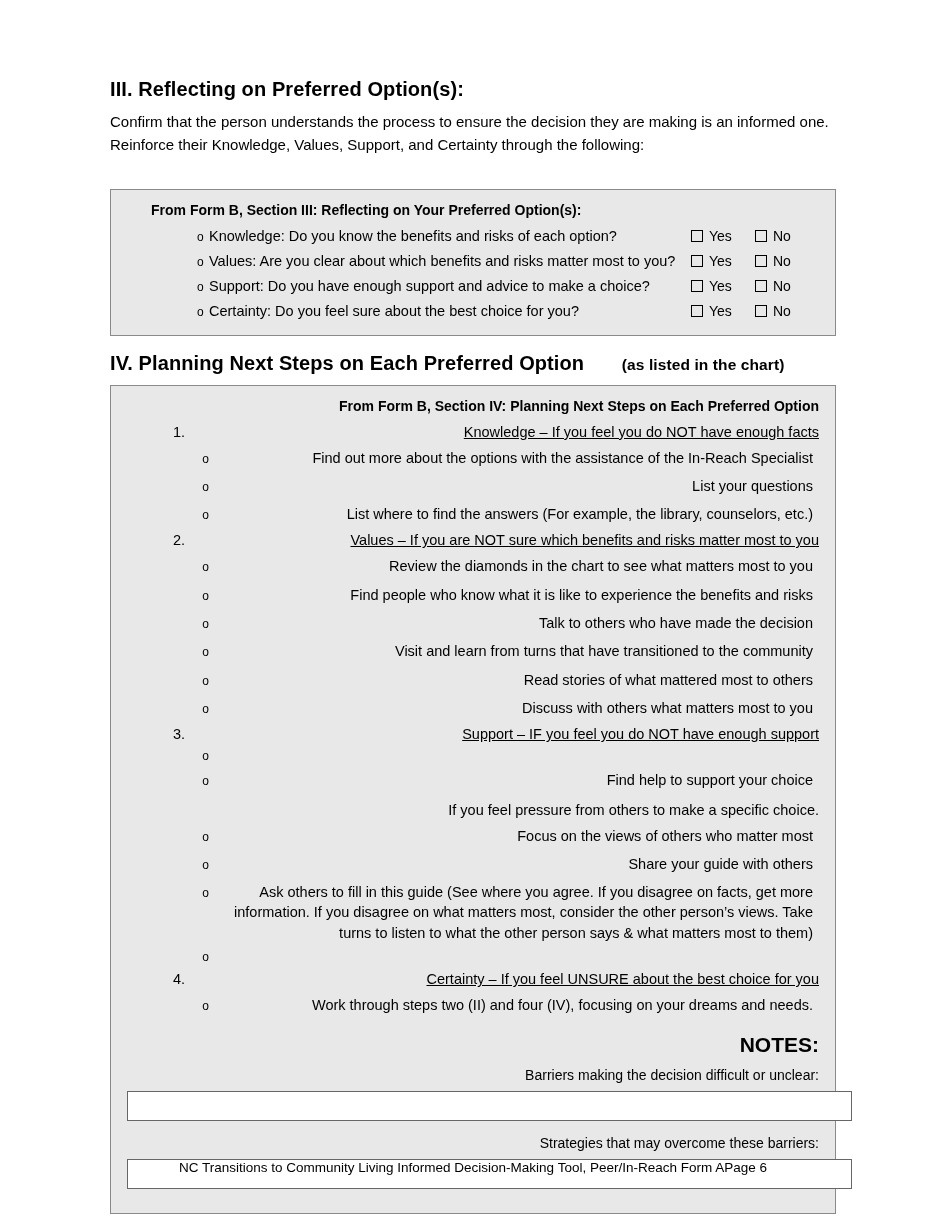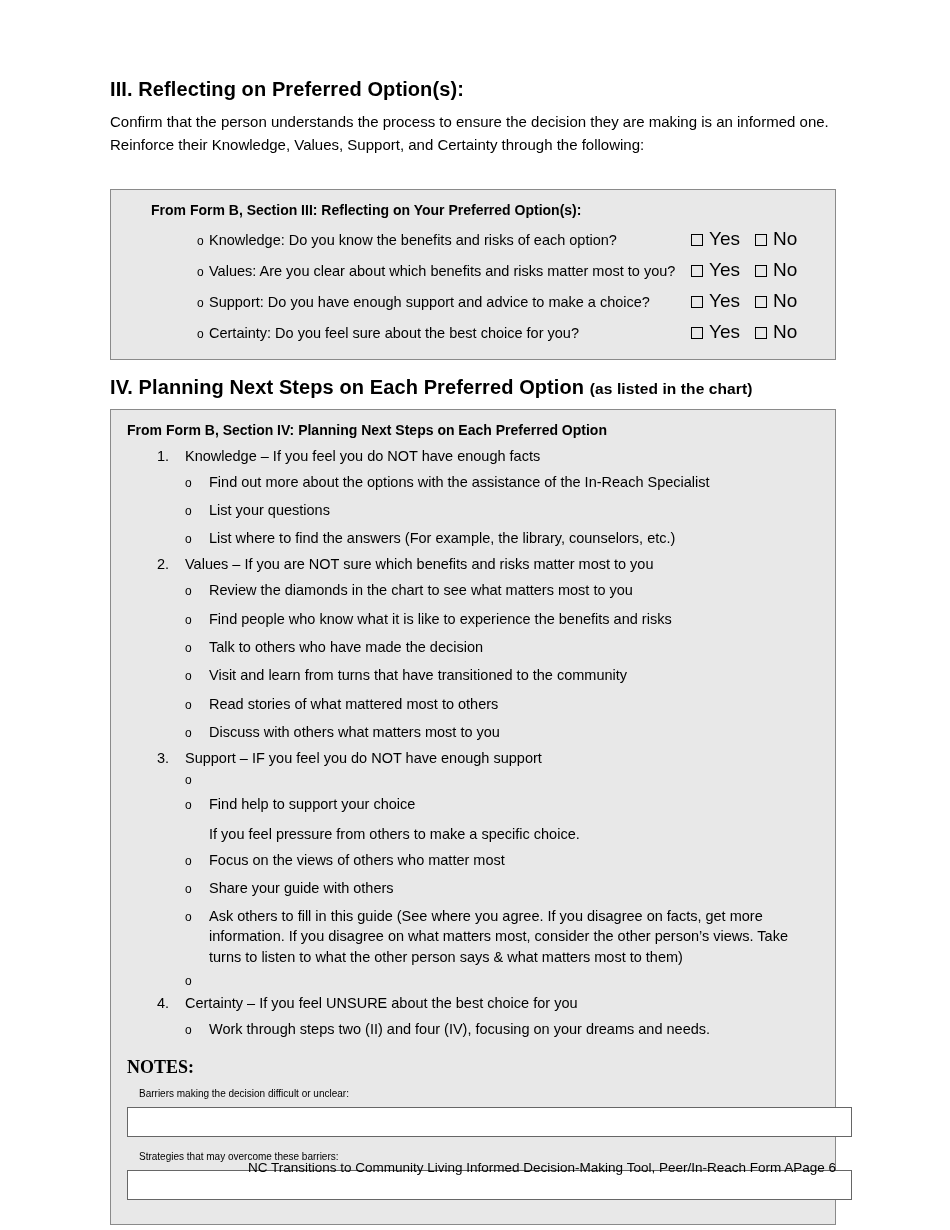--- a/index.html
+++ b/index.html
@@ -26,20 +26,21 @@
   
   h1.section-heading {
     font-size: 20px;
     font-weight: bold;
     margin: 16px 0 10px 0;
     letter-spacing: 0.1px;
   }
   h1.section-heading .suffix {
     font-size: 15.5px;
     font-weight: bold;
+    margin-left: 32px;
   }
   p.intro {
     font-size: 15px;
     line-height: 1.52;
     margin: 0 0 32px 0;
     max-width: 725px;
   }
 
   
   .grey-box {
@@ -71,21 +72,21 @@
     font-size: 12px;
     line-height: 1;
   }
   .q-text {
     flex: 1 1 auto;
     padding-right: 10px;
   }
   .q-opt {
     flex: 0 0 64px;
     white-space: nowrap;
-    font-size: 19px;
+    font-size: 14px;
   }
   .q-opt .cb {
     display: inline-block;
     width: 10px;
     height: 10px;
     border: 1px solid #000;
     margin-right: 6px;
     vertical-align: -1px;
   }
 
@@ -94,21 +95,21 @@
     display: flex;
     align-items: baseline;
     font-size: 14.5px;
     margin: 0 0 8px 0;
   }
   .num-marker {
     flex: 0 0 58px;
     padding-left: 30px;
     box-sizing: border-box;
   }
-  .num-text { flex: 1 1 auto; }
+  .num-text { flex: 1 1 auto; text-decoration: underline; }
 
   .sub-item {
     display: flex;
     align-items: baseline;
     font-size: 14.5px;
     margin: 0 0 8px 0;
   }
   .sub-marker {
     flex: 0 0 82px;
     padding-left: 58px;
@@ -121,52 +122,51 @@
     line-height: 1.4;
     padding-right: 6px;
   }
   .plain-note {
     font-size: 14.5px;
     margin: 11px 0 8px 82px;
   }
 
   
   .notes-title {
-    font-size: 18px;
+    font-size: 21px;
     font-weight: bold;
     margin: 18px 0 10px 0;
-    font-family: Liberation Serif, serif;
   }
   .notes-label {
-    font-size: 10px;
+    font-size: 14px;
     margin: 0 0 8px 12px;
   }
   .notes-field {
     border: 1px solid #666;
     background: #ffffff;
     height: 30px;
     margin: 0 0 14px 0;
     width: 725px;
     box-sizing: border-box;
   }
   .notes-field:last-of-type { margin-bottom: 2px; }
 
   
   .footer {
     position: absolute;
     left: 110px;
     right: 108px;
     top: 1160px;
     display: flex;
-    justify-content: flex-end;
+    justify-content: center;
     font-size: 13.5px;
   }
 
   .sec3-box { margin-bottom: 3px; padding-left: 40px; }
-  .sec4-box { padding-bottom: 22px; }
+  .sec4-box { padding-bottom: 22px; text-align: right; }
 </style>
 </head>
 <body>
 
 <div class="page">
 
   <h1 class="section-heading">III. Reflecting on Preferred Option(s):</h1>
   <p class="intro">Confirm that the person understands the process to ensure the decision they are making is an informed one. Reinforce their Knowledge, Values, Support, and Certainty through the following:</p>
 
   <div class="grey-box sec3-box">

